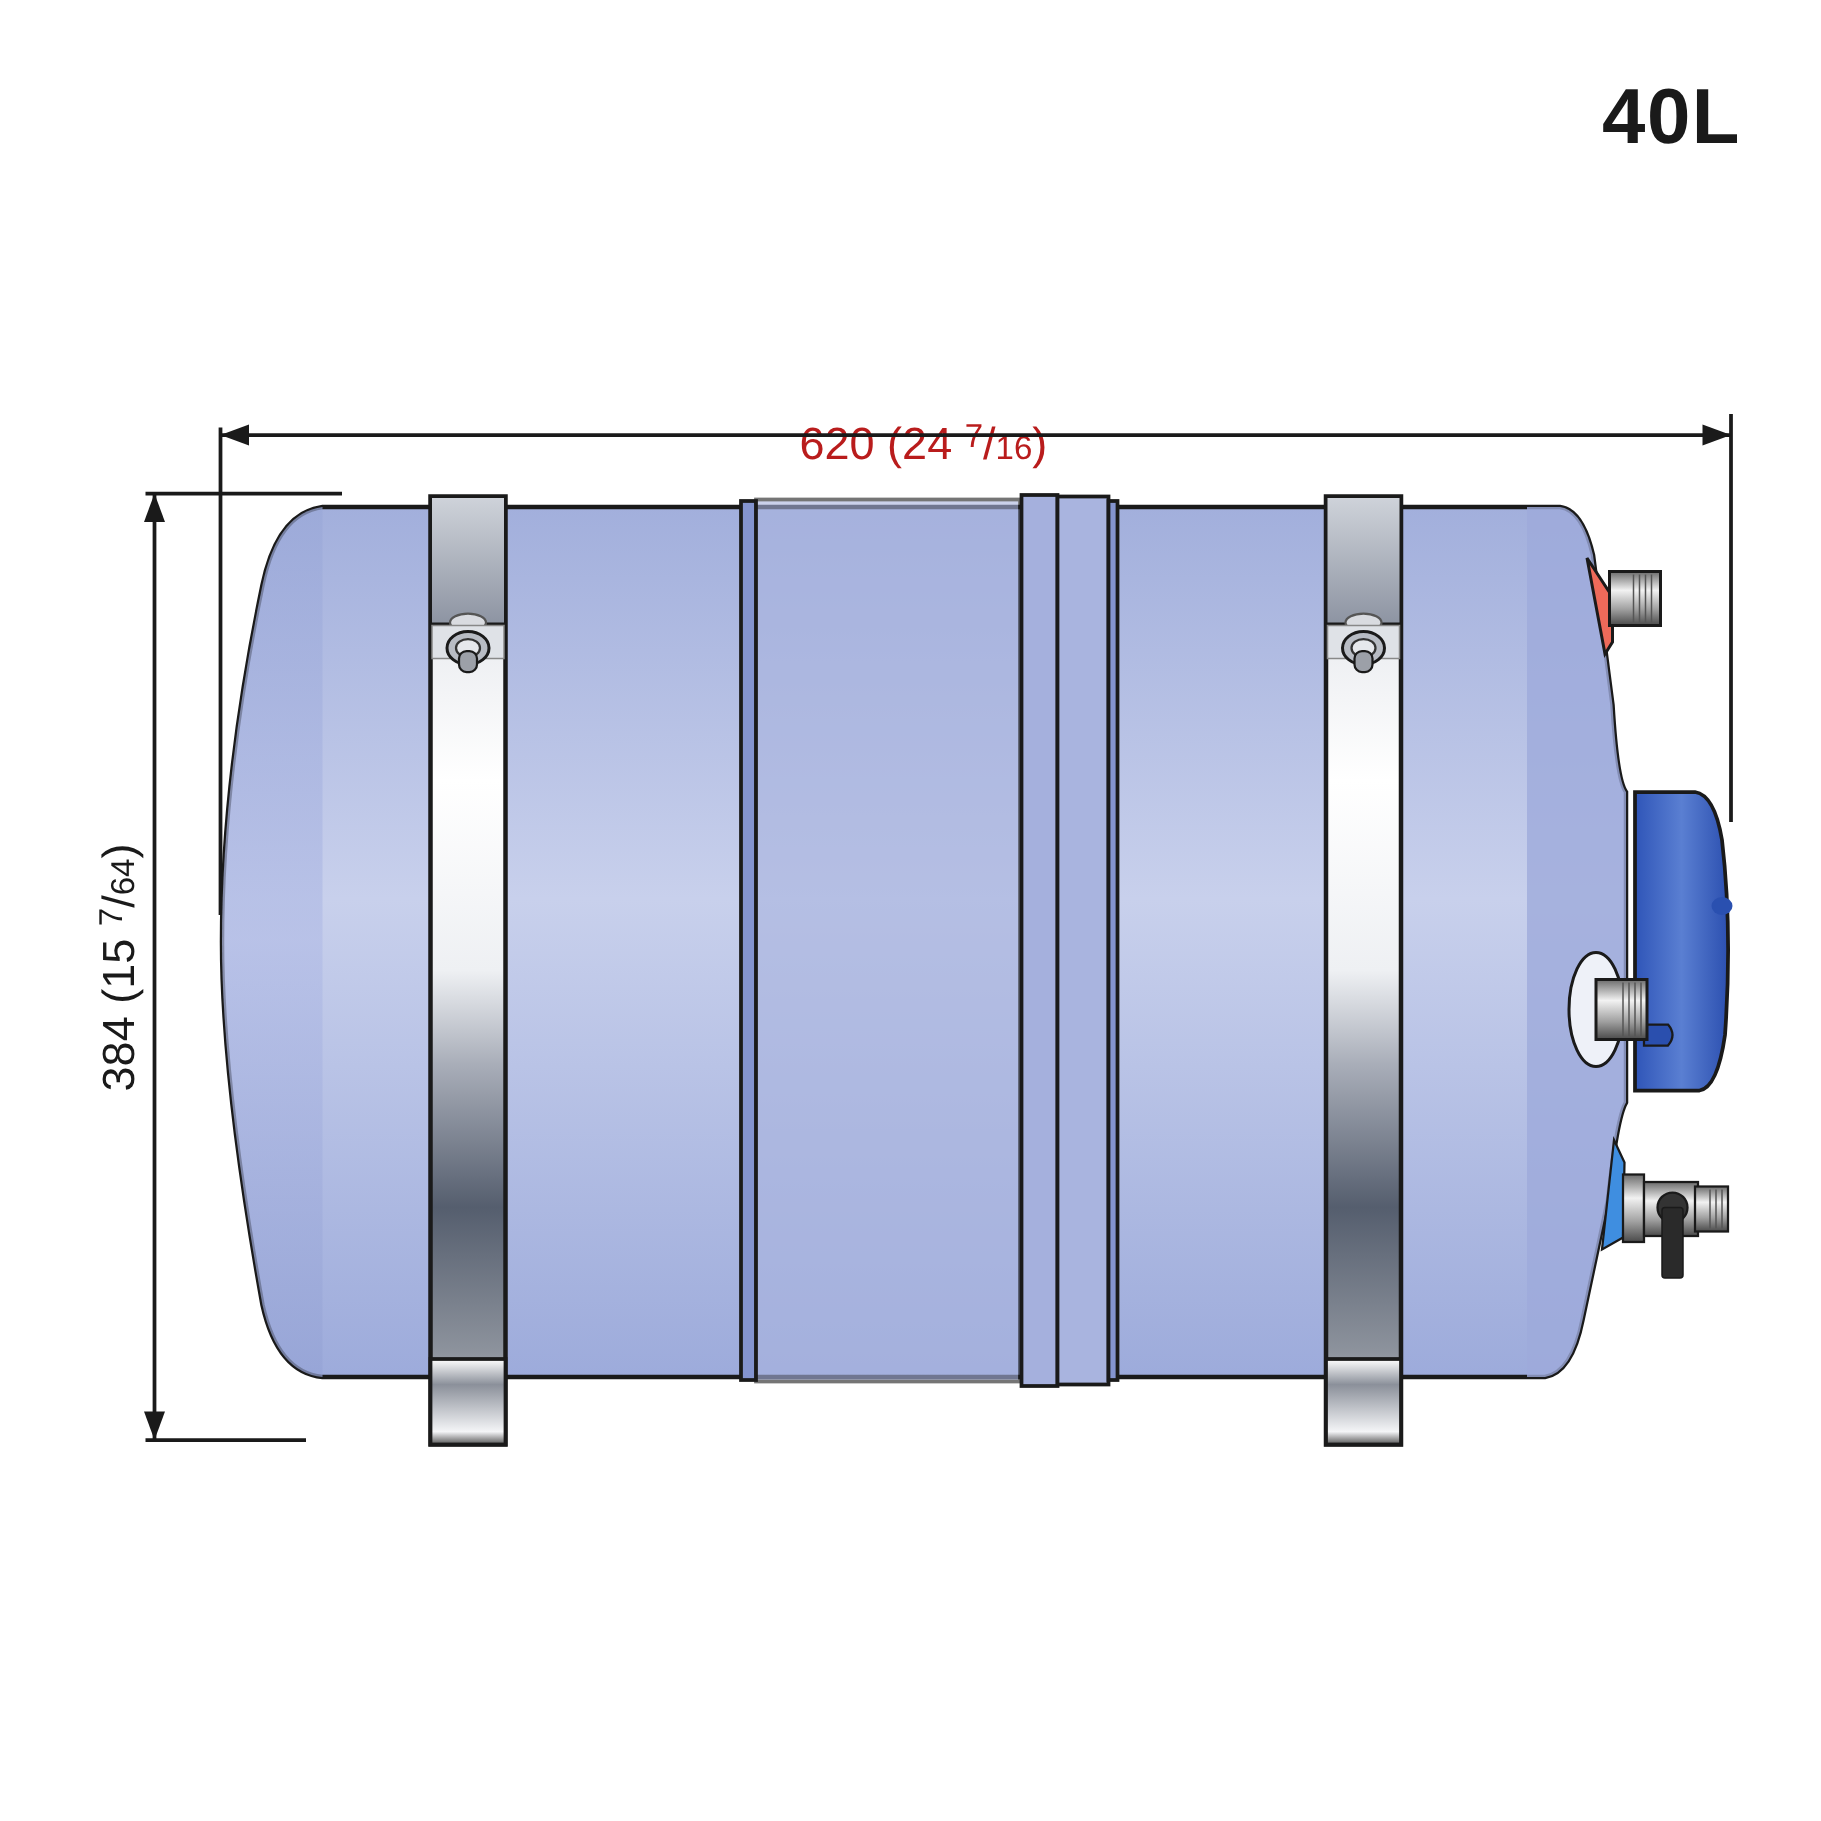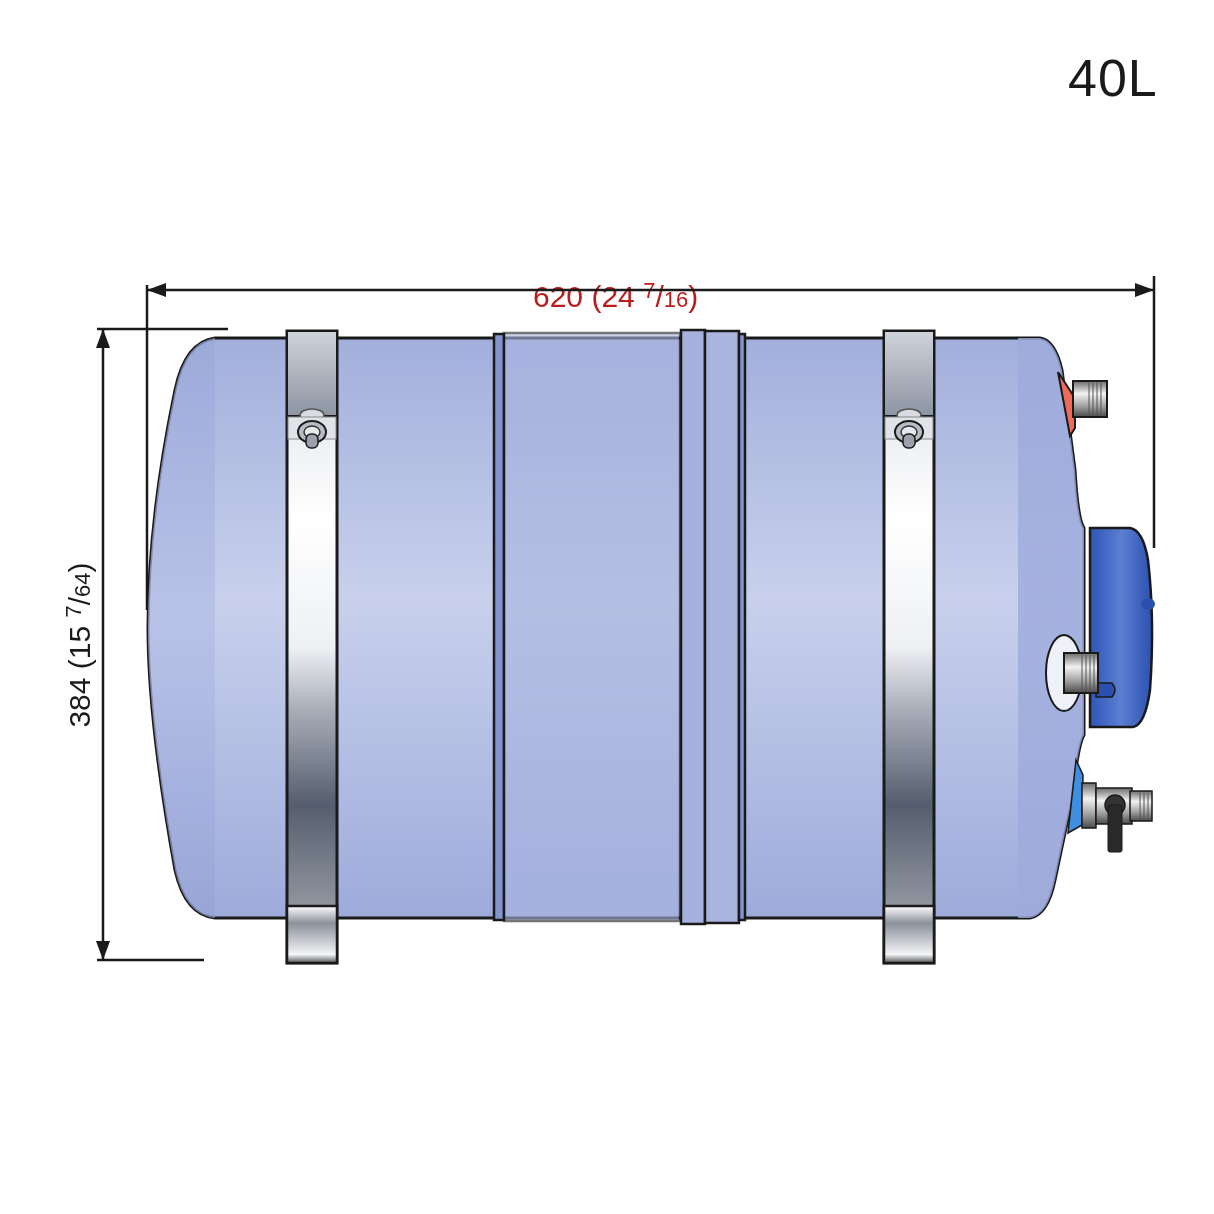--- a/index.html
+++ b/index.html
@@ -1,17 +1,17 @@
 <!DOCTYPE html>
 <html><head>
 <meta charset="utf-8">
 <style>
   html, body { margin:0; padding:0; background:#ffffff; }
   body { width:1214px; height:1214px; position:relative; overflow:hidden; font-family:"Liberation Sans", sans-serif; }
-  .capacity { position:absolute; left:1068px; top:52px; font-size:52px; color:#1a1a1a; font-weight:400; letter-spacing:1px; line-height:1; }
+  .capacity { position:absolute; left:1068px; top:52px; font-size:52px; color:#1a1a1a; font-weight:700; letter-spacing:1px; line-height:1; }
   .dim-width { position:absolute; left:533px; top:248px; font-size:30px; color:#b91c1c; line-height:1; white-space:nowrap;margin-top:34px; }
   .dim-height { position:absolute; left:-30px; top:630px; width:220px; font-size:30px; color:#1a1a1a; line-height:1; white-space:nowrap; transform:rotate(-90deg); transform-origin:center; text-align:center; }
   .sup { font-size:22px; vertical-align:top; position:relative; top:-2px; }
   .small { font-size:22px; }
   svg.drawing { position:absolute; left:0; top:0; }
 </style>
 </head>
 <body>
 
 <div class="capacity">40L</div>

